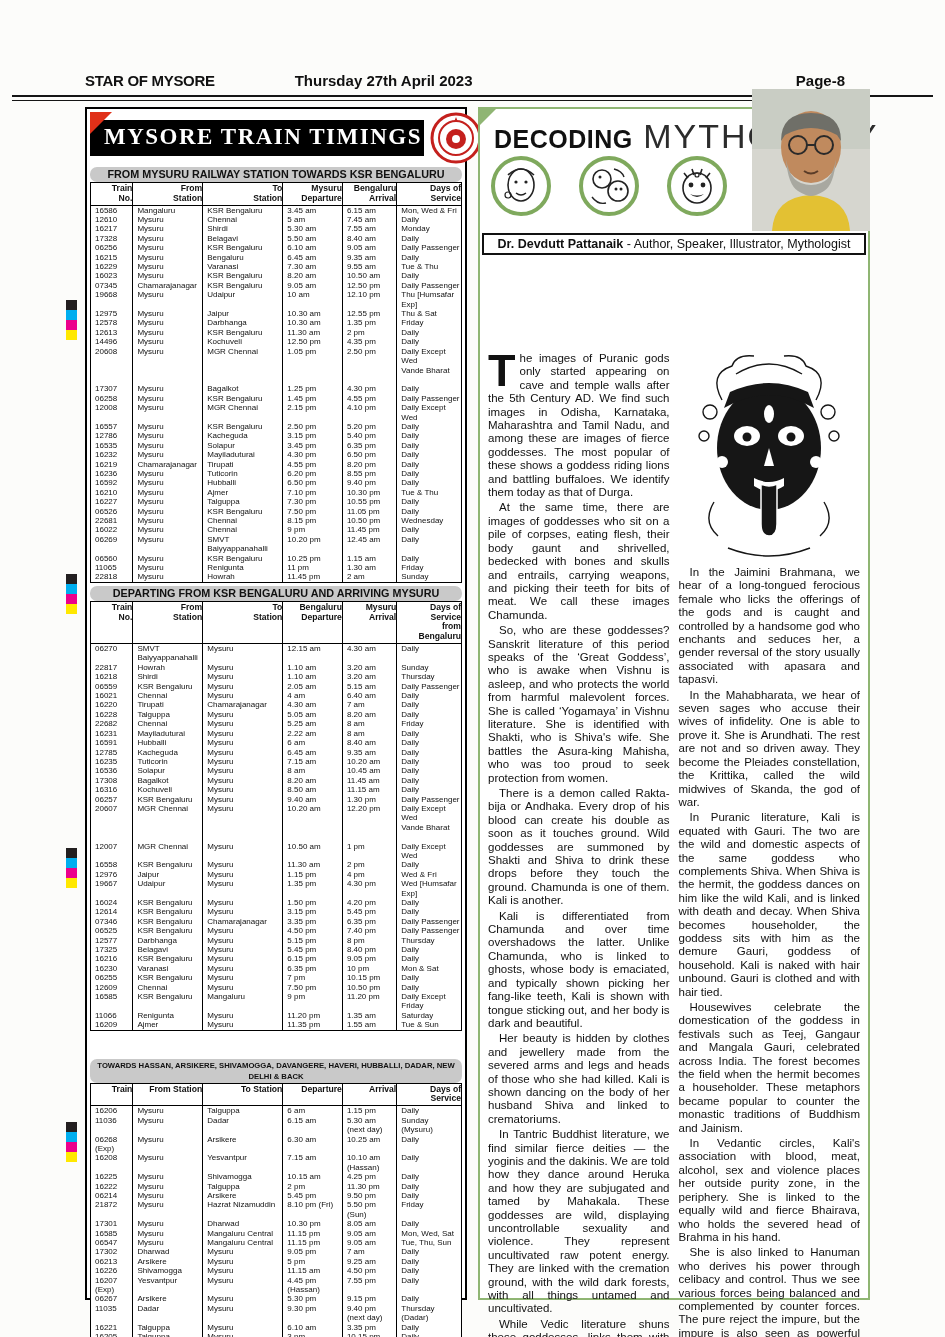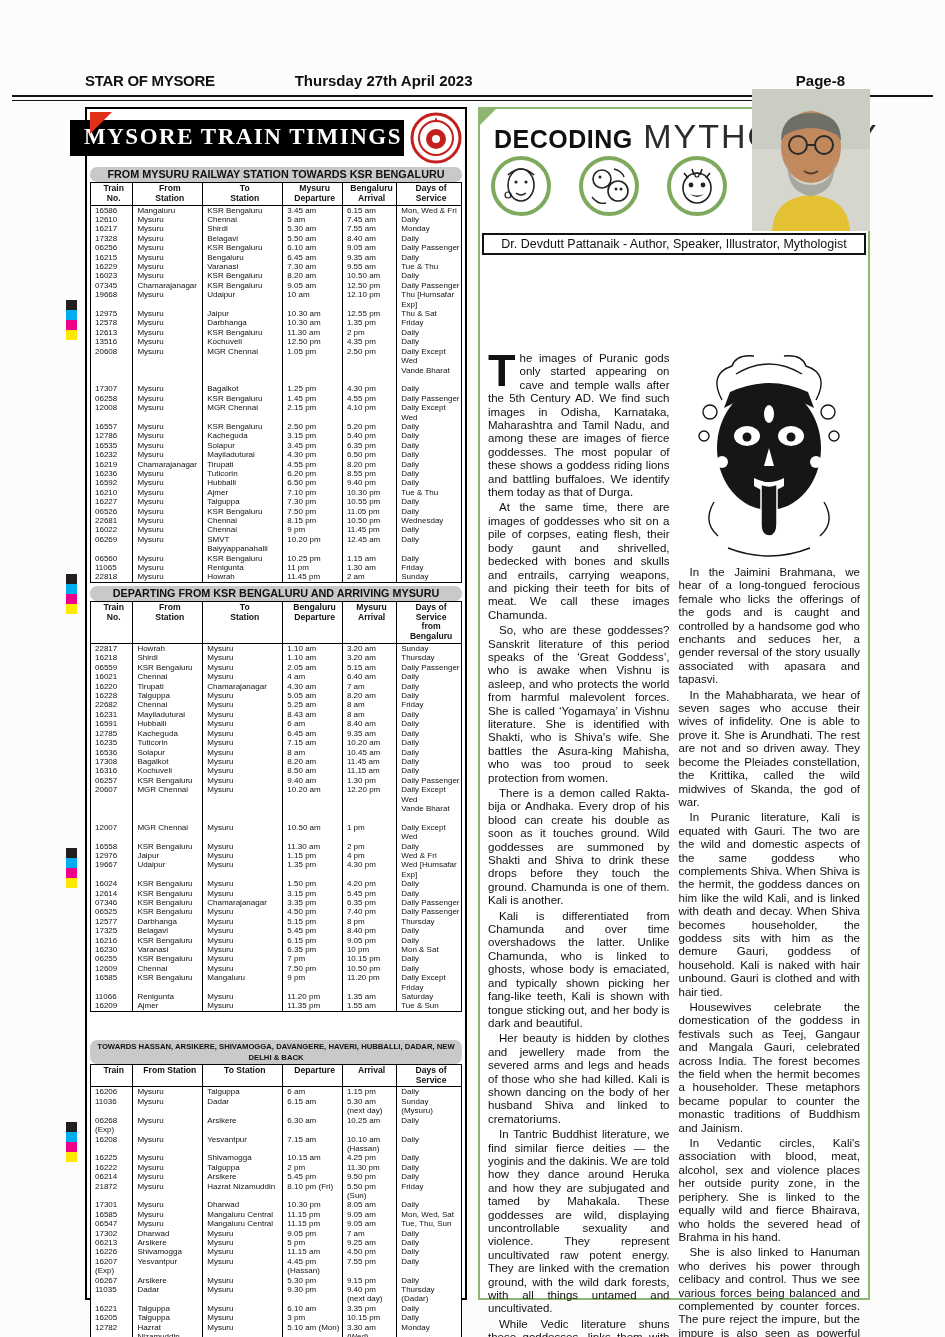--- a/index.html
+++ b/index.html
@@ -14,32 +14,32 @@
   .rule1{position:absolute;left:12px;top:95px;width:921px;height:2px;background:#151515;}
   .rule2{position:absolute;left:12px;top:100px;width:748px;height:1px;background:#151515;}
 
   
   .regmark{position:absolute;left:66px;width:11px;}
   .regmark span{display:block;width:11px;height:10px;}
 
   
   .train-box{position:absolute;left:85px;top:107px;width:382px;height:1193px;border:2px solid #000;
              background:#fff;box-sizing:border-box;padding:3px 3px 0 3px;}
-  .title-row{position:relative;display:flex;align-items:center;gap:6px;margin-bottom:3px;justify-content:flex-end;}
+  .title-row{position:relative;display:flex;align-items:center;gap:6px;margin-bottom:3px;}
   .corner-tri{position:absolute;top:0;left:0;width:0;height:0;
               border-top:22px solid #e03018;border-right:22px solid transparent;z-index:3;}
   .title-banner{flex:1;background:#000;color:#fff;font-family:"Liberation Serif",serif;
                 font-weight:bold;font-size:23px;letter-spacing:1.5px;text-align:center;
                 padding:4px 2px 6px 14px;white-space:nowrap;}
   .rail-logo{width:52px;height:52px;flex:0 0 52px;}
   .tbanner{background:#c9c9c9;font-weight:bold;font-size:10.8px;line-height:13px;text-align:center;
            padding:1px 2px;margin:3px 0 0 0;border-radius:7px;}
   .tbanner.small{font-size:7.7px;line-height:11px;margin-top:28px;}
   table.ttable{width:100%;border-collapse:collapse;table-layout:fixed;border:1px solid #000;background:#fff;}
-  table.ttable th{font-size:8.6px;line-height:9.8px;font-weight:bold;text-align:center;
+  table.ttable th{font-size:8.6px;line-height:9.8px;font-weight:bold;text-align:right;
                   padding:1px 0 1px 4px;border-bottom:1.5px solid #000;white-space:pre-line;vertical-align:top;}
   table.ttable td{font-size:8px;line-height:9.4px;padding:0 1px 0 4px;white-space:pre-line;
                   vertical-align:top;overflow:hidden;}
   table.ttable th + th, table.ttable td + td{border-left:1px solid #000;}
   table.ttable th:nth-child(1),table.ttable td:nth-child(1){width:11%;}
   table.ttable th:nth-child(2),table.ttable td:nth-child(2){width:19%;}
   table.ttable th:nth-child(3),table.ttable td:nth-child(3){width:22%;}
   table.ttable th:nth-child(4),table.ttable td:nth-child(4){width:16%;}
   table.ttable th:nth-child(5),table.ttable td:nth-child(5){width:14.5%;}
   table.ttable th:nth-child(6),table.ttable td:nth-child(6){width:17.5%;}
@@ -51,21 +51,21 @@
              border-top:20px solid #8fb573;border-right:20px solid transparent;z-index:3;}
   .kicker-row{position:absolute;left:14px;top:8px;white-space:nowrap;}
   .kicker-bold{font-weight:bold;font-size:25px;letter-spacing:0.5px;}
   .kicker-light{font-size:34px;letter-spacing:2px;color:#2c2c2c;font-weight:normal;margin-left:6px;}
   .faces-row{position:absolute;left:10px;top:46px;display:flex;gap:26px;}
   .face-circle{width:62px;height:62px;}
   .author-photo{position:absolute;right:-2px;top:-20px;width:118px;height:142px;z-index:2;}
   .byline-bar{position:absolute;left:2px;top:124px;width:384px;box-sizing:border-box;
               border:2px solid #111;background:#fff;text-align:center;font-size:12.5px;
               padding:2px 0;z-index:4;}
-  .byline-name{font-weight:normal;}
+  .byline-name{font-weight:bold;}
   .headline{position:absolute;left:0;top:148px;width:100%;margin:0;text-align:center;
             color:#e8201d;font-size:41px;line-height:1.02;font-weight:bold;letter-spacing:-0.5px;
             white-space:pre-line;}
   .article-cols{position:absolute;left:8px;top:243px;width:372px;display:flex;gap:9px;}
   .acol{width:50%;box-sizing:border-box;}
   .acol p{margin:0 0 2px 0;font-size:11.5px;line-height:13.4px;text-align:justify;text-indent:11px;}
   .acol p.first-para{text-indent:0;}
   .dropcap{float:left;font-size:45px;line-height:33px;font-weight:bold;padding:2px 4px 0 0;}
   .kali-illo{width:170px;height:208px;display:block;margin:0 auto 6px auto;}
 </style>
@@ -237,21 +237,21 @@
           </tr>
           <tr>
             <td>12613</td>
             <td>Mysuru</td>
             <td>KSR Bengaluru</td>
             <td>11.30 am</td>
             <td>2 pm</td>
             <td>Daily</td>
           </tr>
           <tr>
-            <td>13516</td>
+            <td>14496</td>
             <td>Mysuru</td>
             <td>Kochuveli</td>
             <td>12.50 pm</td>
             <td>4.35 pm</td>
             <td>Daily</td>
           </tr>
           <tr>
             <td>20608</td>
             <td>Mysuru</td>
             <td>MGR Chennai</td>
@@ -436,20 +436,28 @@
             <th>Bengaluru
 Departure</th>
             <th>Mysuru
 Arrival</th>
             <th>Days of Service
 from Bengaluru</th>
           </tr>
         </thead>
         <tbody>
           <tr>
+            <td>06270</td>
+            <td>SMVT Baiyyappanahalli</td>
+            <td>Mysuru</td>
+            <td>12.15 am</td>
+            <td>4.30 am</td>
+            <td>Daily</td>
+          </tr>
+          <tr>
             <td>22817</td>
             <td>Howrah</td>
             <td>Mysuru</td>
             <td>1.10 am</td>
             <td>3.20 am</td>
             <td>Sunday</td>
           </tr>
           <tr>
             <td>16218</td>
             <td>Shirdi</td>
@@ -495,21 +503,21 @@
             <td>Chennai</td>
             <td>Mysuru</td>
             <td>5.25 am</td>
             <td>8 am</td>
             <td>Friday</td>
           </tr>
           <tr>
             <td>16231</td>
             <td>Mayiladuturai</td>
             <td>Mysuru</td>
-            <td>8.43 am</td>
+            <td>2.22 am</td>
             <td>8 am</td>
             <td>Daily</td>
           </tr>
           <tr>
             <td>16591</td>
             <td>Hubballi</td>
             <td>Mysuru</td>
             <td>6 am</td>
             <td>8.40 am</td>
             <td>Daily</td>

